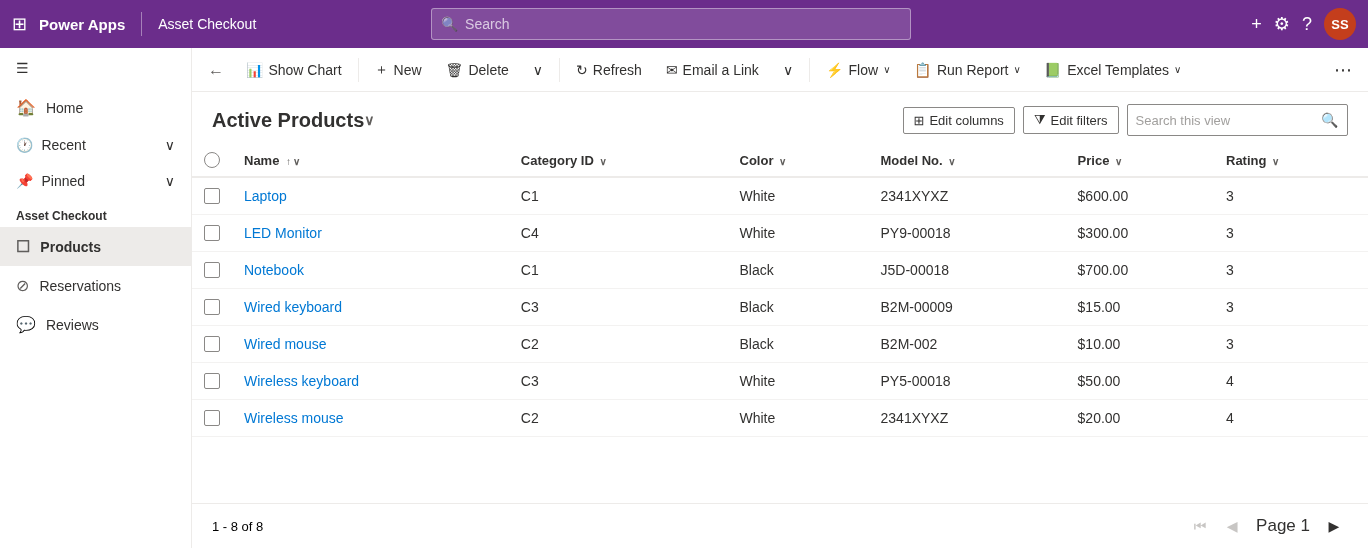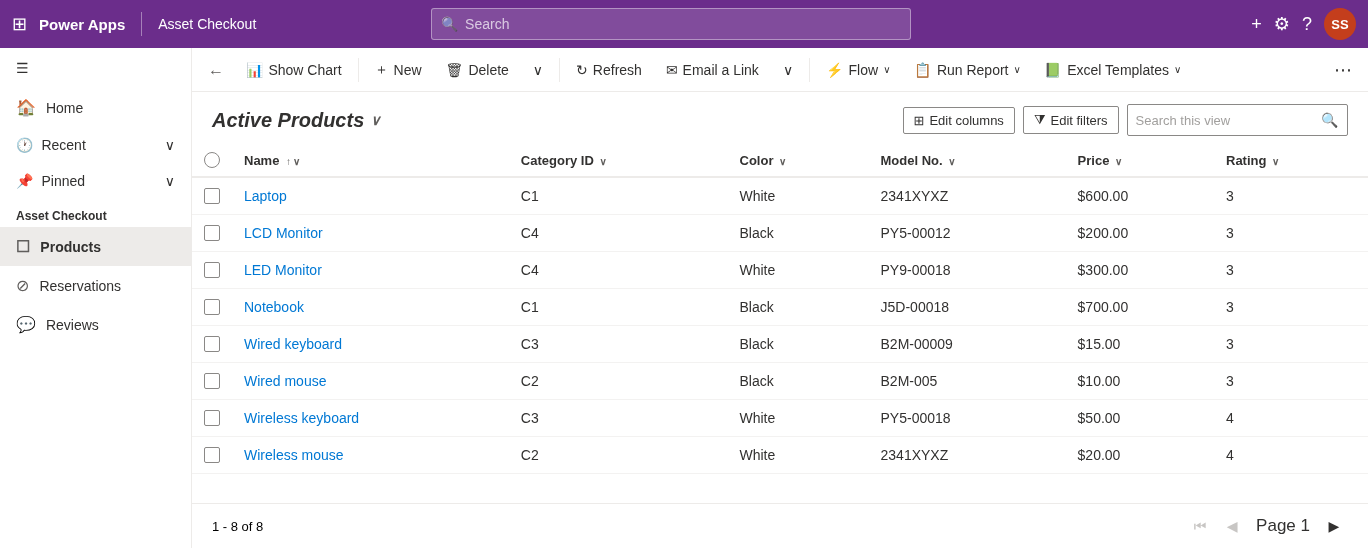--- a/index.html
+++ b/index.html
@@ -114,21 +114,21 @@
     .content-area { flex: 1; display: flex; flex-direction: column; overflow: hidden; background: white; }
 
     
     .view-header {
       display: flex;
       align-items: center;
       padding: 12px 20px 8px;
       gap: 12px;
       flex-shrink: 0;
     }
-    .view-title { font-size: 20px; font-weight: 600; color: #323130; display: flex; align-items: center; gap: 6px; font-style: italic; }
+    .view-title { font-size: 20px; font-weight: 600; color: #323130; display: flex; align-items: center; gap: 0; }
     .view-title .chevron-down { font-size: 14px; color: #605e5c; }
     .view-actions { margin-left: auto; display: flex; align-items: center; gap: 8px; }
     .view-action-btn {
       display: flex; align-items: center; gap: 5px;
       padding: 5px 10px; border: 1px solid #8a8886; background: white;
       cursor: pointer; font-size: 13px; color: #323130; border-radius: 2px;
     }
     .search-view-input {
       display: flex; align-items: center;
       border: 1px solid #8a8886; border-radius: 2px;
@@ -368,33 +368,20 @@
       <td>2341XYXZ</td>
       <td>$600.00</td>
       <td>3</td>
     </tr>
             <tr>
       <td>
         <div class="checkbox-cell">
           <div class="row-checkbox"></div>
         </div>
       </td>
-      <td><a href="#">LCD Monitor</a></td>
-      <td>C4</td>
-      <td>Black</td>
-      <td>PY5-00012</td>
-      <td>$200.00</td>
-      <td>3</td>
-    </tr>
-            <tr>
-      <td>
-        <div class="checkbox-cell">
-          <div class="row-checkbox"></div>
-        </div>
-      </td>
       <td><a href="#">LED Monitor</a></td>
       <td>C4</td>
       <td>White</td>
       <td>PY9-00018</td>
       <td>$300.00</td>
       <td>3</td>
     </tr>
             <tr>
       <td>
         <div class="checkbox-cell">
@@ -423,21 +410,21 @@
     </tr>
             <tr>
       <td>
         <div class="checkbox-cell">
           <div class="row-checkbox"></div>
         </div>
       </td>
       <td><a href="#">Wired mouse</a></td>
       <td>C2</td>
       <td>Black</td>
-      <td>B2M-005</td>
+      <td>B2M-002</td>
       <td>$10.00</td>
       <td>3</td>
     </tr>
             <tr>
       <td>
         <div class="checkbox-cell">
           <div class="row-checkbox"></div>
         </div>
       </td>
       <td><a href="#">Wireless keyboard</a></td>

